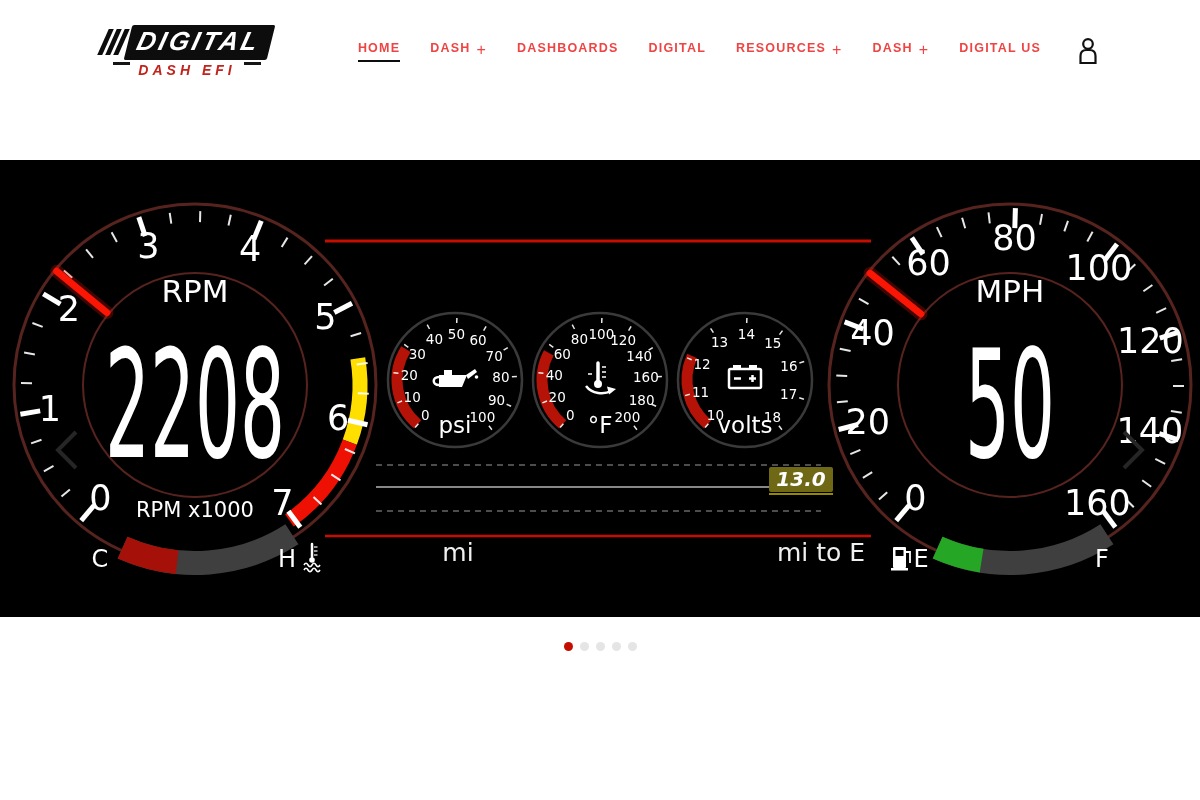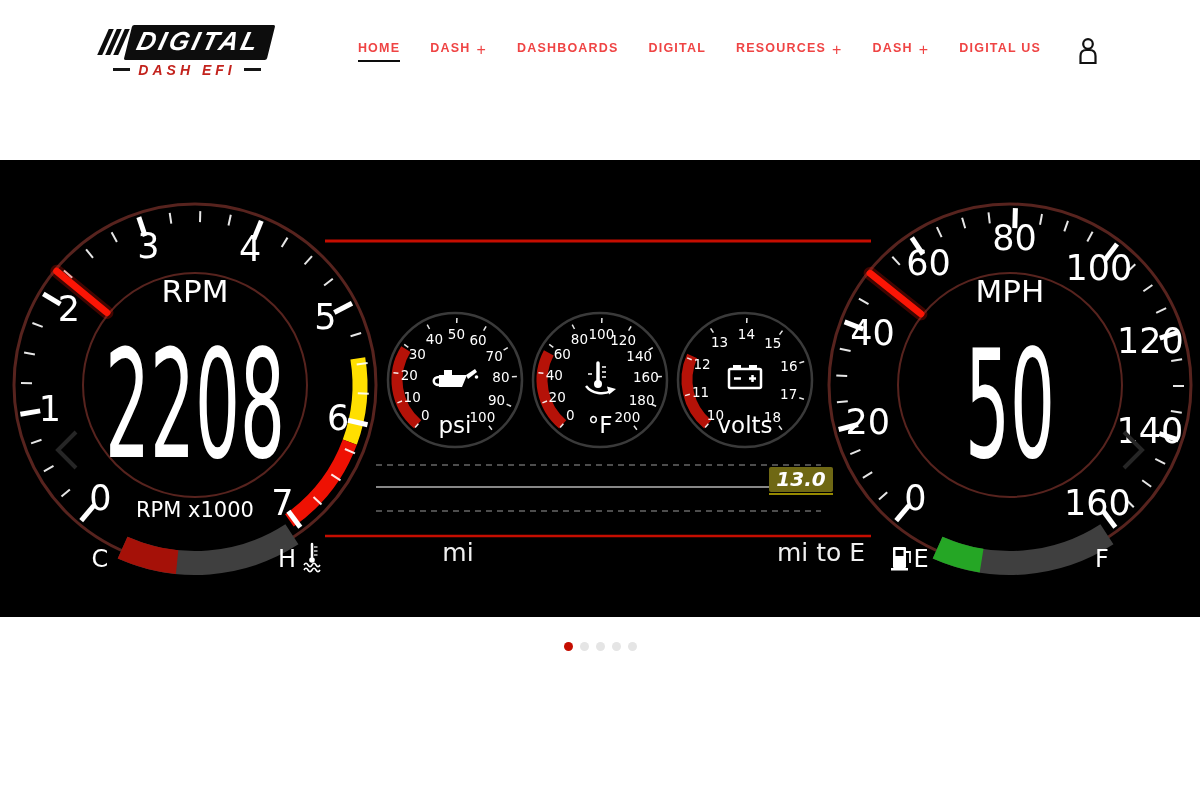--- a/index.html
+++ b/index.html
@@ -7,21 +7,21 @@
   body{background:#fff;font-family:"Liberation Sans",sans-serif;overflow:hidden}
 
   
   header{display:flex;align-items:center;height:102px;padding:0 99px 0 103px}
   .logo{display:flex;flex-direction:column;align-items:center;cursor:pointer;text-decoration:none}
   .logo-row{display:flex;align-items:center}
   .stripes{display:flex;gap:3px;margin-right:4px;transform:skewX(-24deg)}
   .stripes i{display:block;width:5px;height:26px;background:#0d0d0d}
   .logo-block{background:#0d0d0d;transform:skewX(-14deg);padding:1px 11px 3px 9px;border-radius:2px}
   .logo-title{display:block;color:#fff;font-style:italic;font-weight:bold;font-size:26px;letter-spacing:3px;white-space:nowrap}
-  .logo-sub{display:flex;align-items:center;gap:8px;margin-top:2px}
+  .logo-sub{display:flex;align-items:flex-start;gap:8px;margin-top:2px}
   .logo-sub .dash{width:17px;height:3px;background:#151515}
   .logo-subtitle{color:#c3231d;font-size:14px;font-weight:bold;font-style:italic;letter-spacing:4px;white-space:nowrap}
 
   nav{margin-left:auto;display:flex;align-items:center;gap:30px}
   .nav-item{font-size:12.5px;font-weight:bold;letter-spacing:1.2px;color:#ef4444;text-decoration:none;cursor:pointer;display:flex;align-items:flex-start;white-space:nowrap}
   .nav-item .lbl{padding-bottom:5px;border-bottom:2px solid transparent}
   .nav-item.active .lbl{border-bottom-color:#0d0d0d}
   .nav-item .plus{font-size:16px;font-weight:400;margin-left:6px}
   .account{margin-left:34px;cursor:pointer;display:flex;align-items:center}
 

